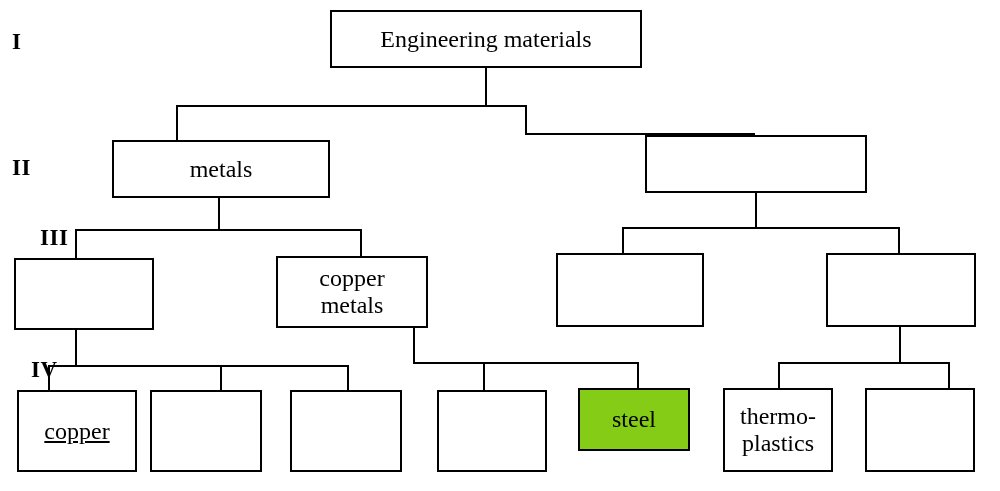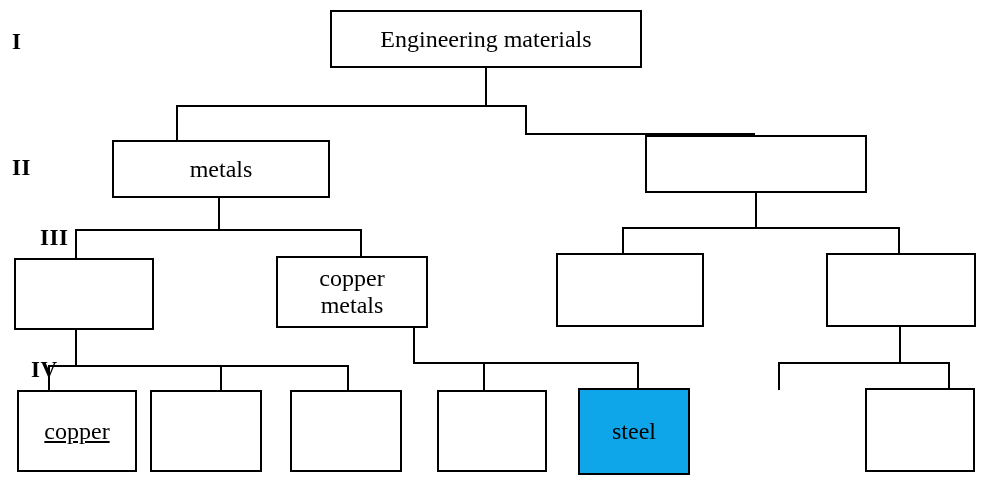--- a/index.html
+++ b/index.html
@@ -106,17 +106,21 @@
 metals</span>
     </div>
     <div class="node-box empty" style="left: 556px; top: 253px; width: 148px; height: 74px; border-color: rgb(0, 0, 0); background: rgb(255, 255, 255);"></div>
     <div class="node-box empty" style="left: 826px; top: 253px; width: 150px; height: 74px; border-color: rgb(0, 0, 0); background: rgb(255, 255, 255);"></div>
     <div class="node-box" style="left: 17px; top: 390px; width: 120px; height: 82px; border-color: rgb(0, 0, 0); background: rgb(255, 255, 255); text-decoration: underline;">
       <span class="node-label">copper</span>
     </div>
     <div class="node-box empty" style="left: 150px; top: 390px; width: 112px; height: 82px; border-color: rgb(0, 0, 0); background: rgb(255, 255, 255);"></div>
     <div class="node-box empty" style="left: 290px; top: 390px; width: 112px; height: 82px; border-color: rgb(0, 0, 0); background: rgb(255, 255, 255);"></div>
     <div class="node-box empty" style="left: 437px; top: 390px; width: 110px; height: 82px; border-color: rgb(0, 0, 0); background: rgb(255, 255, 255);"></div>
-    <div class="node-box" style="left: 578px; top: 388px; width: 112px; height: 87px; border-color: rgb(0, 0, 0); background: #0ea5e9;">
+    <div class="node-box" style="left: 578px; top: 388px; width: 112px; height: 63px; border-color: rgb(0, 0, 0); background: #84cc16;">
       <span class="node-label">steel</span>
+    </div>
+    <div class="node-box" style="left: 723px; top: 388px; width: 110px; height: 84px; border-color: rgb(0, 0, 0); background: rgb(255, 255, 255);">
+      <span class="node-label">thermo-
+plastics</span>
     </div>
     <div class="node-box empty" style="left: 865px; top: 388px; width: 110px; height: 84px; border-color: rgb(0, 0, 0); background: rgb(255, 255, 255);"></div>
   </div>
 
 </body></html>

